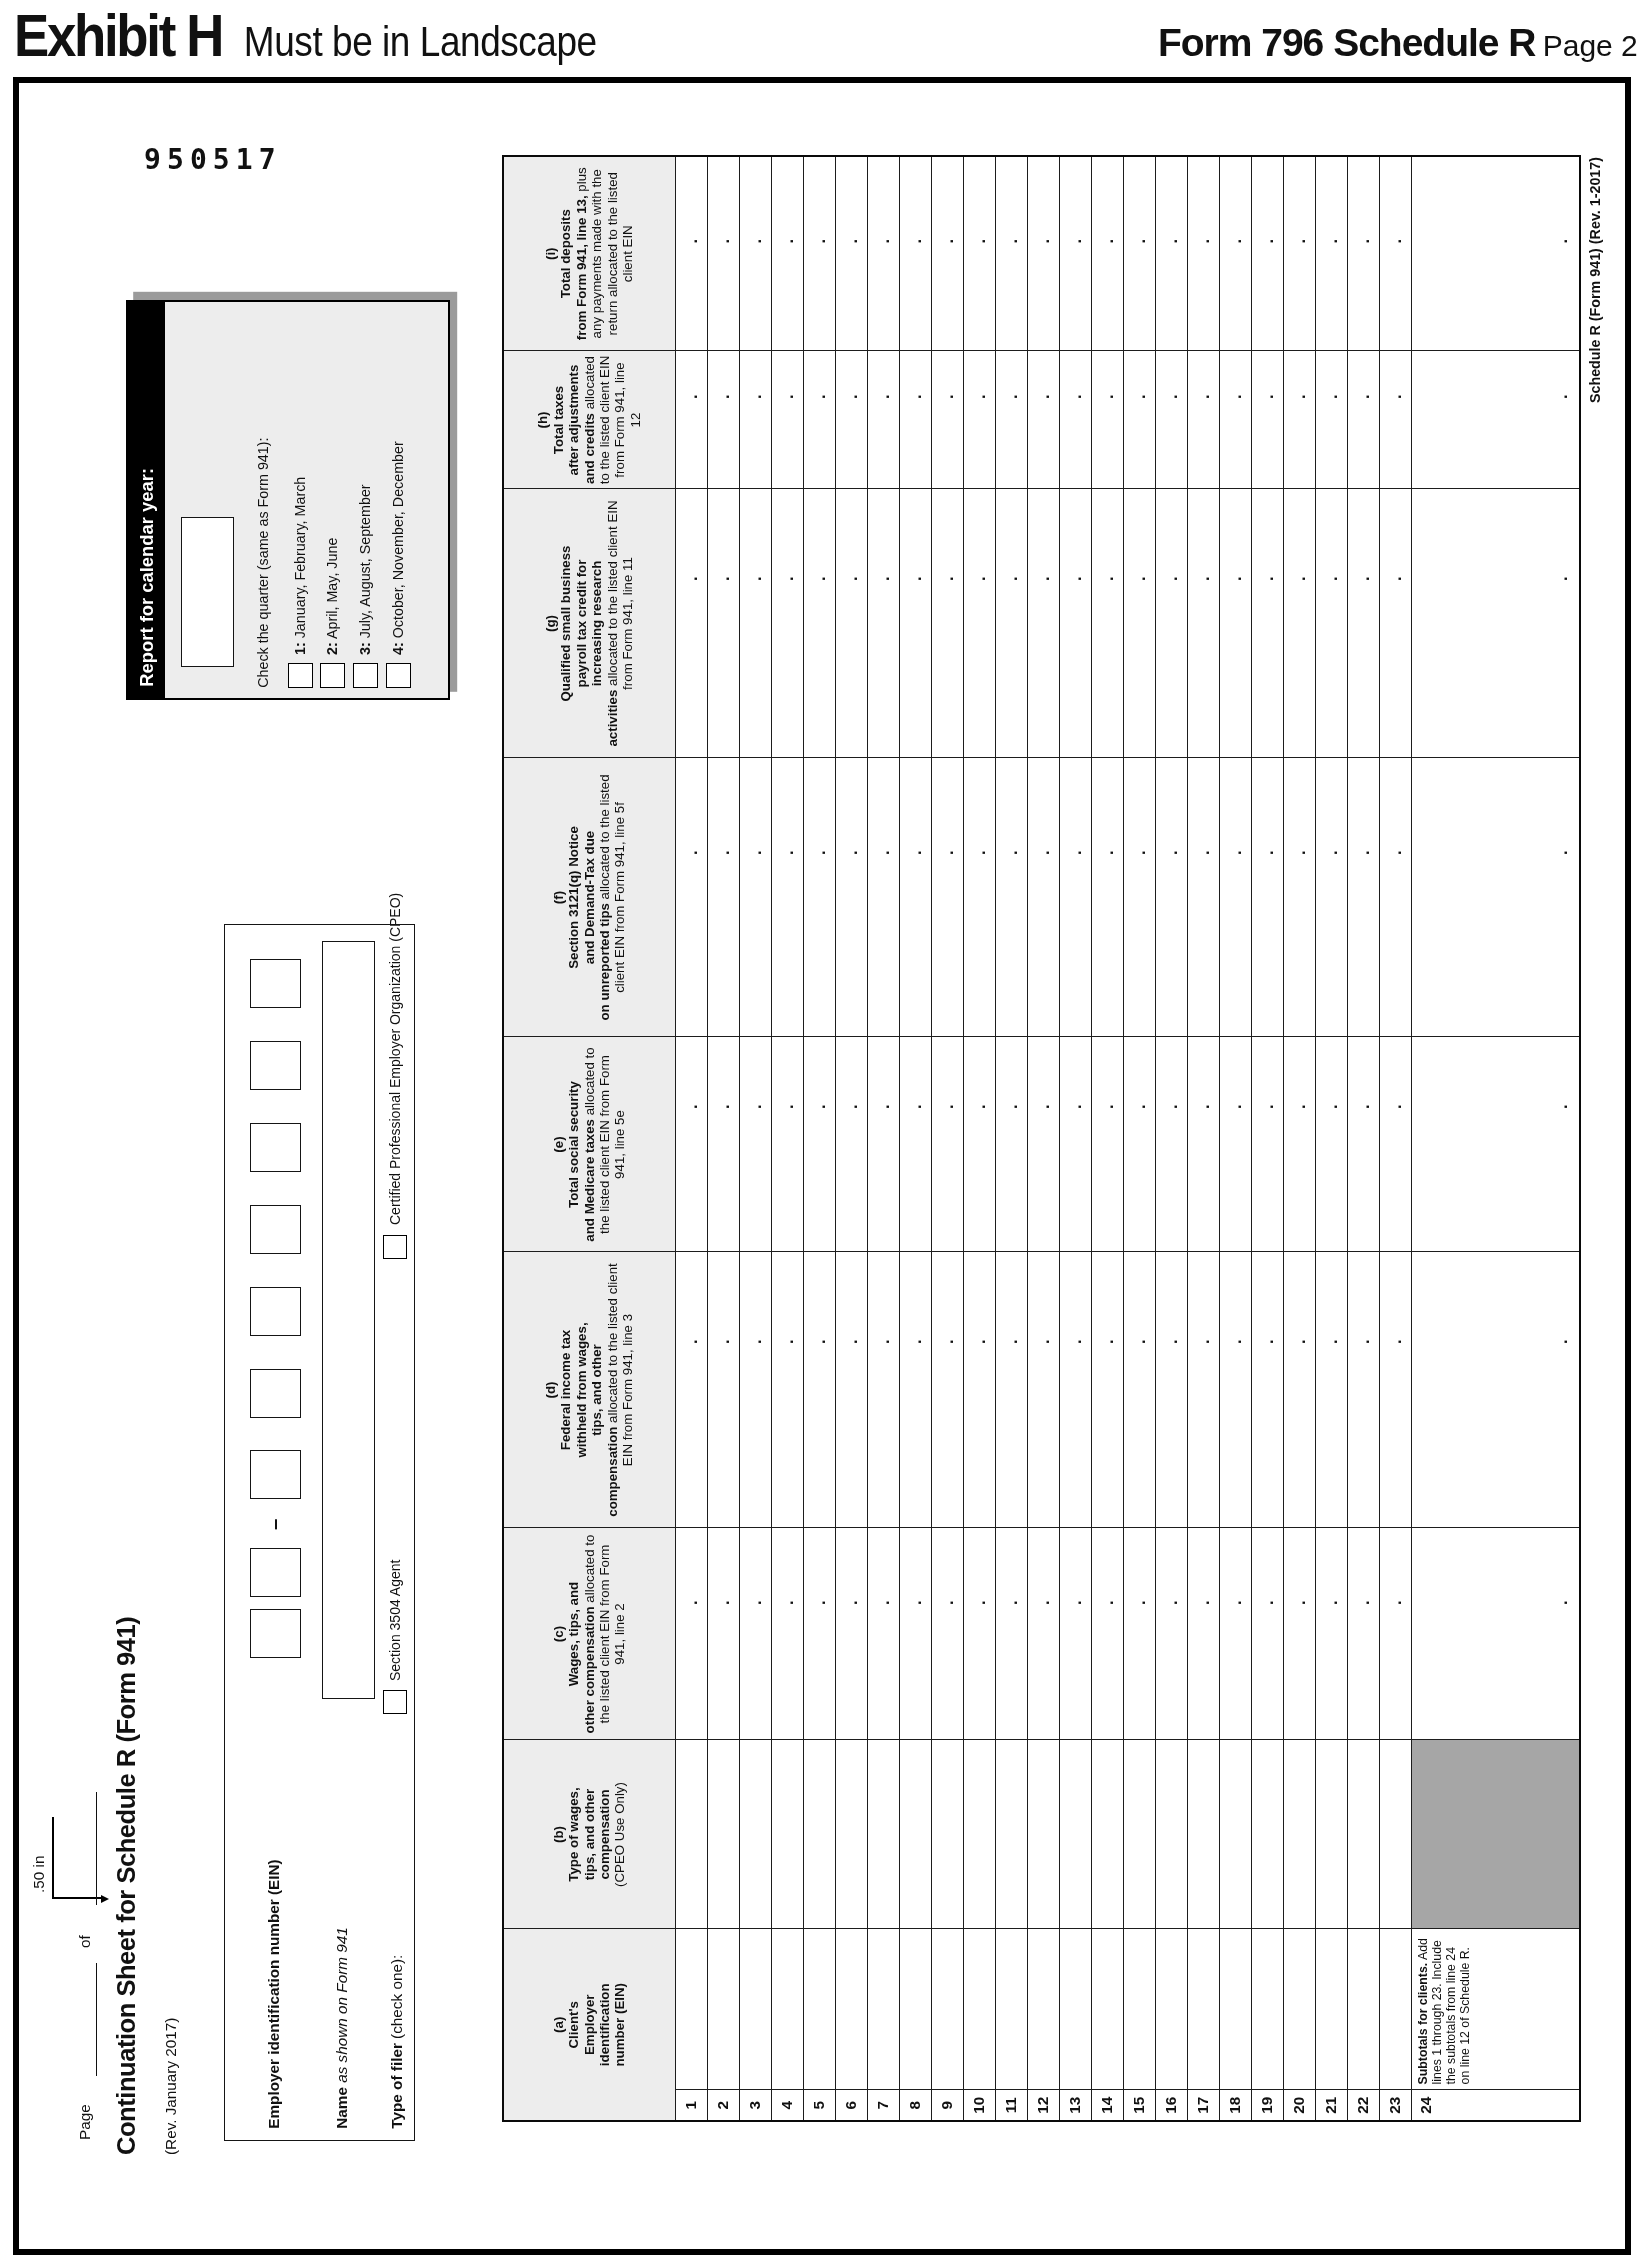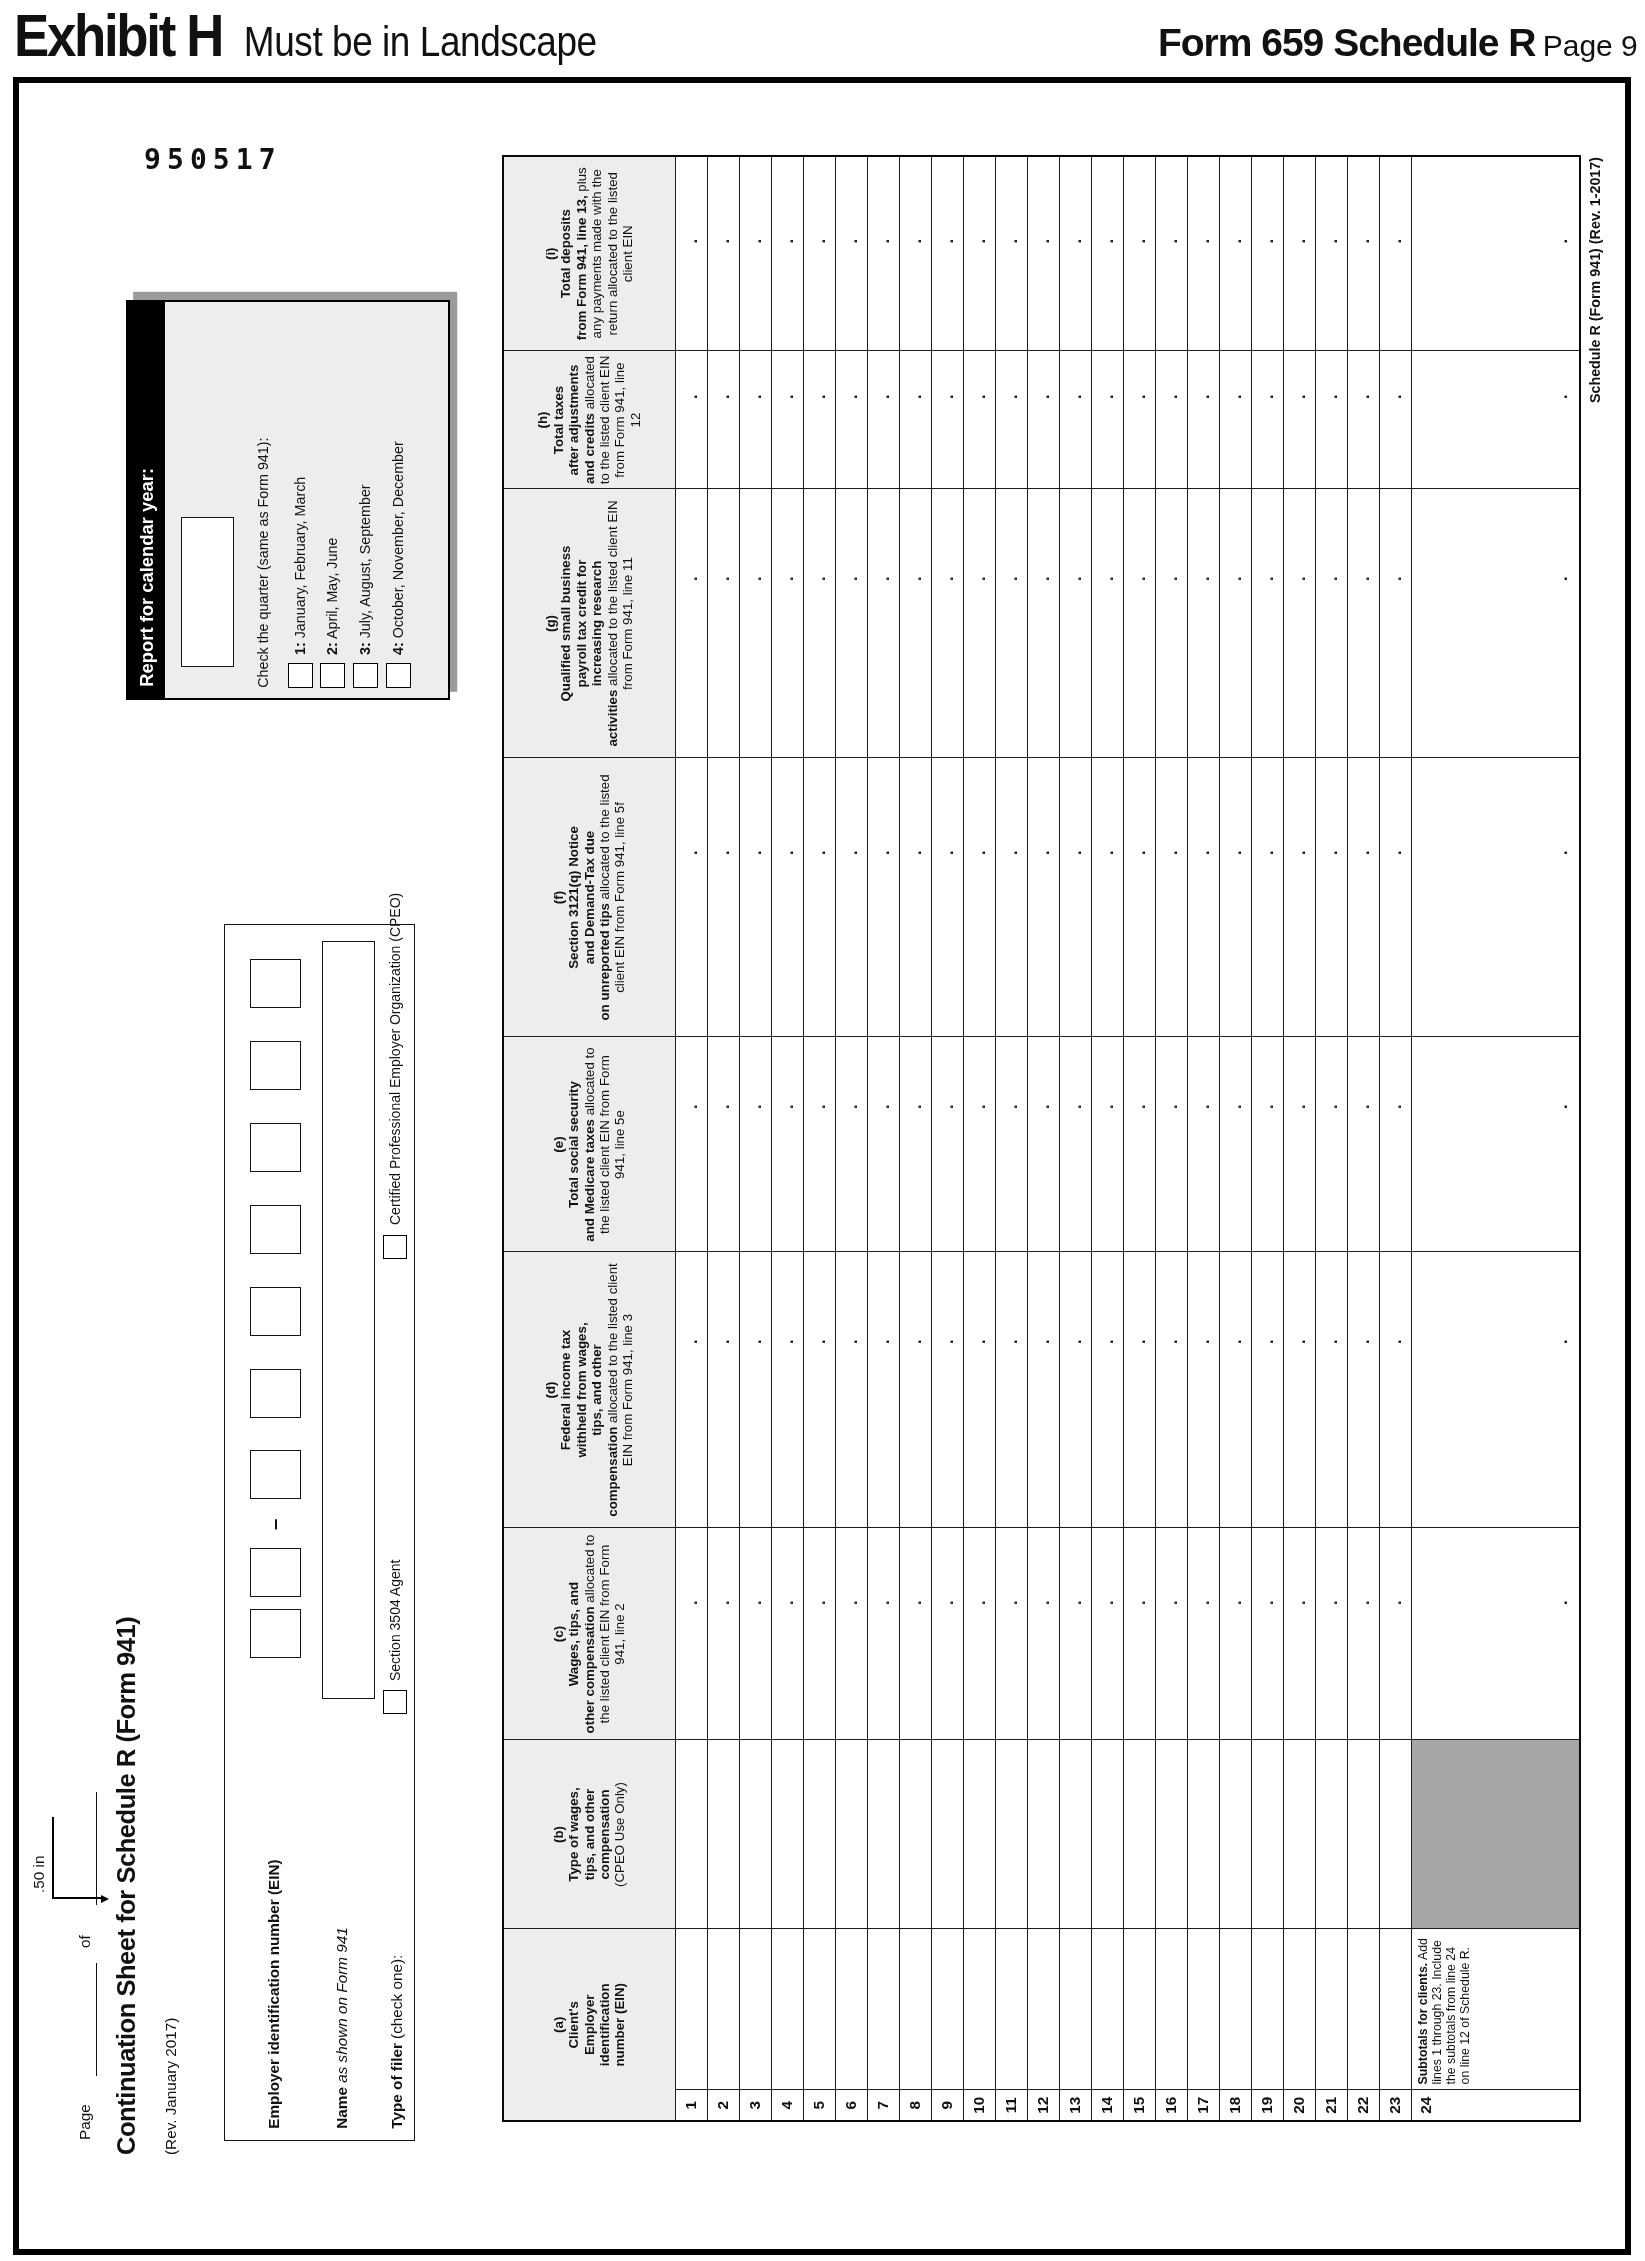--- a/index.html
+++ b/index.html
@@ -50,21 +50,21 @@
   #alloc td.subtxt{font-size:12.3px;line-height:1.16;vertical-align:top;text-align:left;padding:4.1px 5.1px;}
   #alloc td.gray{background:#a6a6a6;}
 
   #footer-line{font-size:14.3px;font-weight:bold;text-align:right;}
   #ocr{writing-mode:vertical-rl;font-family:"DejaVu Sans Mono",monospace;font-weight:bold;font-size:28px;letter-spacing:6.1px;}
 </style>
 </head>
 <body>
 
 <div class="abs" id="exhibit-title"><span>Exhibit H</span><span id="exhibit-note">Must be in Landscape</span></div>
-<div class="abs" id="hdr-right"><span class="t1">Form 659 Schedule R</span><span class="t2">Page 9</span></div>
+<div class="abs" id="hdr-right"><span class="t1">Form 796 Schedule R</span><span class="t2">Page 2</span></div>
 
 <div class="abs" id="xbox">
   <div class="abs" id="land">
 
     <div class="abs ann-line" style="left:333px;top:33px;width:82px;height:1.5px;"></div>
     <div class="abs ann-line" style="left:333px;top:33px;width:1.5px;height:51px;"></div>
     <div class="abs arrow-down" style="left:329px;top:82px;"></div>
     <div class="abs" style="left:339px;top:11.3px;font-size:15.3px;">.50 in</div>
 
     <div class="abs lbl" style="left:92px;top:57px;">Page</div>

